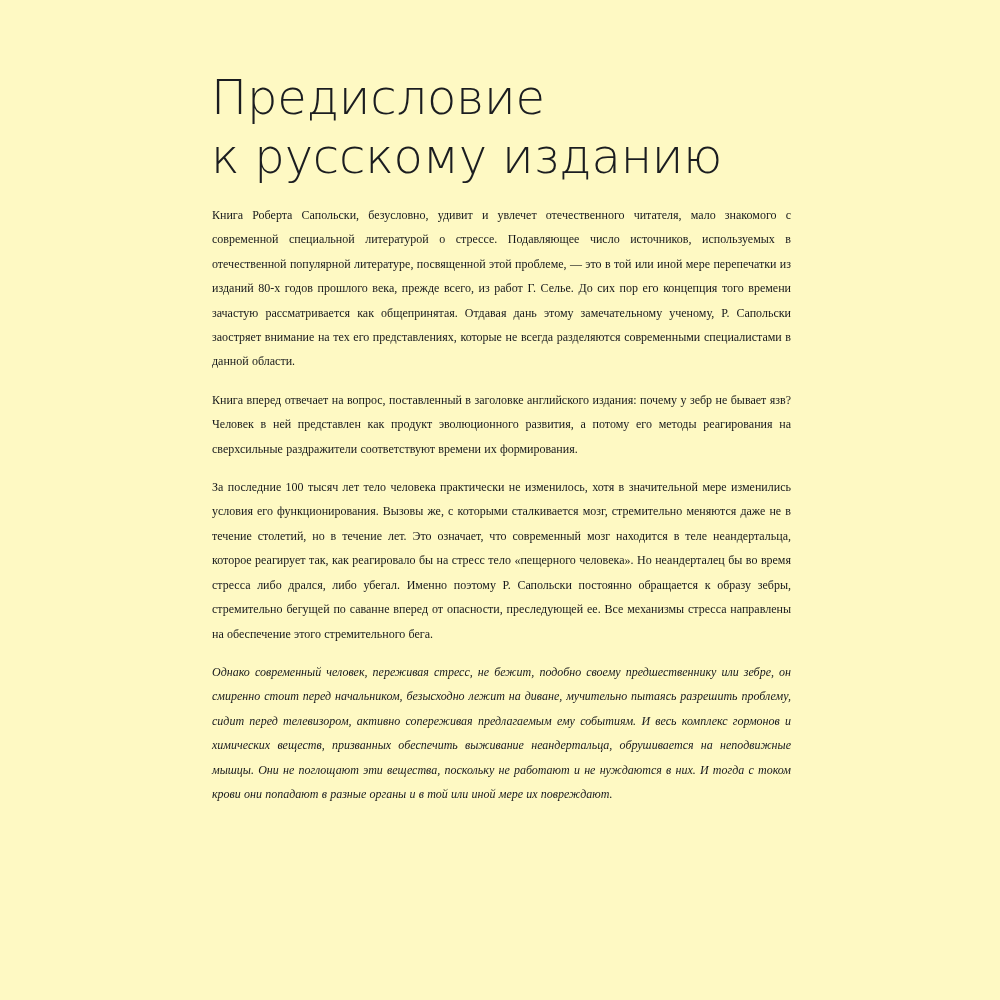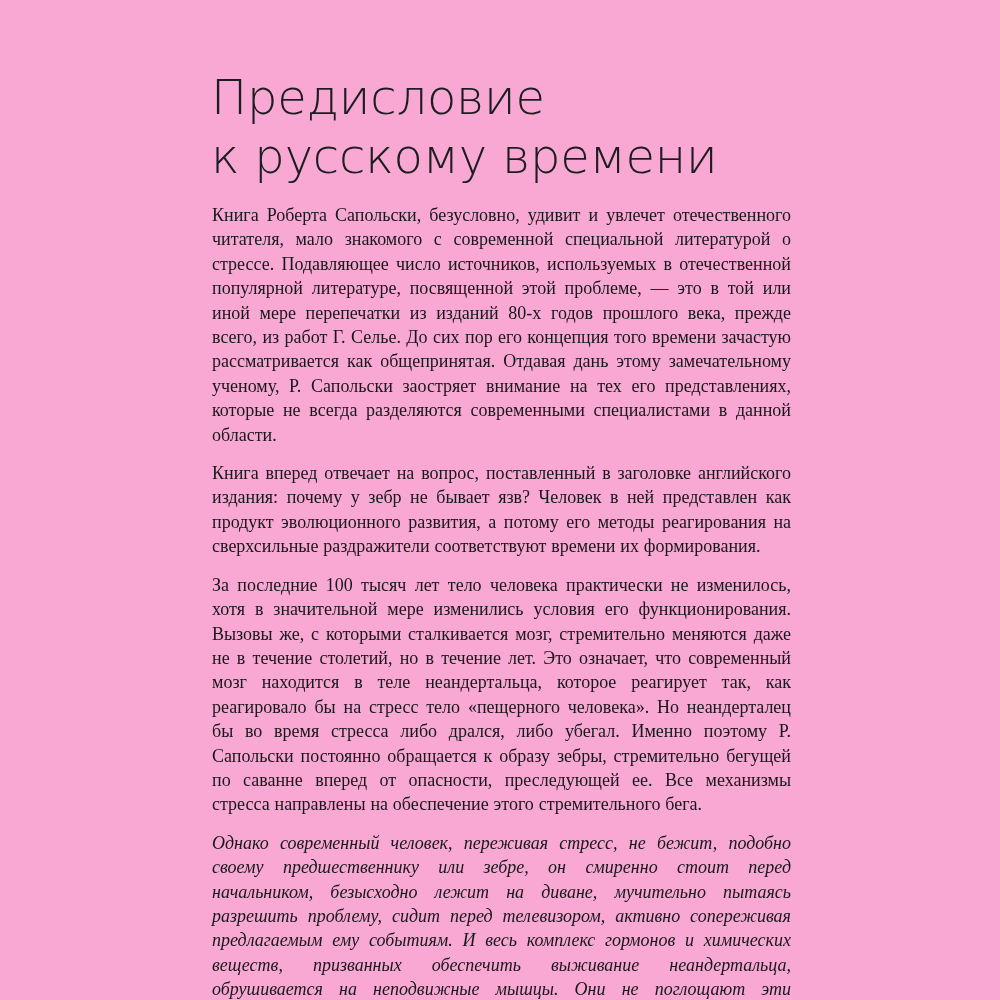--- a/index.html
+++ b/index.html
@@ -15,21 +15,21 @@
     overflow: hidden;
     font-family: "Liberation Serif", "DejaVu Serif", serif;
     color: #15171a;
     -webkit-font-smoothing: antialiased;
   }
 
   .page {
     position: relative;
     width: 1000px;
     height: 1000px;
-    background: #f9a8d4;
+    background: #fef9c3;
     box-sizing: border-box;
   }
 
   
   .title-block {
     position: absolute;
     left: 211px;
     top: 68px;
     width: 620px;
   }
@@ -53,42 +53,42 @@
   .body-copy {
     position: absolute;
     left: 212px;
     top: 203px;
     width: 579px;
   }
 
   .para {
     margin: 0 0 14px 0;
     font-family: "Liberation Serif", "DejaVu Serif", serif;
-    font-size: 18px;
+    font-size: 12px;
     line-height: 24.4px;
     text-align: justify;
     text-justify: inter-word;
     color: #16181b;
     hyphens: manual;
     word-spacing: 0.02em;
   }
 
   .para:last-child {
     margin-bottom: 0;
     font-style: italic;
   }
 </style>
 </head>
 <body>
 
 <div class="page">
 
   <div class="title-block">
     <div class="title-line">Предисловие</div>
-    <div class="title-line title-line--second">к русскому времени</div>
+    <div class="title-line title-line--second">к русскому изданию</div>
   </div>
 
   <div class="body-copy">
     <p class="para">Книга Роберта Сапольски, безусловно, удивит и увлечет отечественного читателя, мало знакомого с современной специальной литературой о стрессе. Подавляющее число источников, используемых в отечественной популярной литературе, посвященной этой проблеме, — это в той или иной мере перепечатки из изданий 80-х годов прошлого века, прежде всего, из работ Г. Селье. До сих пор его концепция того времени зачастую рассматривается как общепринятая. Отдавая дань этому замечательному ученому, Р. Сапольски заостряет внимание на тех его представлениях, которые не всегда разделяются современными специалистами в данной области.</p>
     <p class="para">Книга вперед отвечает на вопрос, поставленный в заголовке английского издания: почему у зебр не бывает язв? Человек в ней представлен как продукт эволюционного развития, а потому его методы реагирования на сверхсильные раздражители соответствуют времени их формирования.</p>
     <p class="para">За последние 100 тысяч лет тело человека практически не изменилось, хотя в значительной мере изменились условия его функционирования. Вызовы же, с которыми сталкивается мозг, стремительно меняются даже не в течение столетий, но в течение лет. Это означает, что современный мозг находится в теле неандертальца, которое реагирует так, как реагировало бы на стресс тело «пещерного человека». Но неандерталец бы во время стресса либо дрался, либо убегал. Именно поэтому Р. Сапольски постоянно обращается к образу зебры, стремительно бегущей по саванне вперед от опасности, преследующей ее. Все механизмы стресса направлены на обеспечение этого стремительного бега.</p>
     <p class="para">Однако современный человек, переживая стресс, не бежит, подобно своему предшественнику или зебре, он смиренно стоит перед начальником, безысходно лежит на диване, мучительно пытаясь разрешить проблему, сидит перед телевизором, активно сопереживая предлагаемым ему событиям. И весь комплекс гормонов и химических веществ, призванных обеспечить выживание неандертальца, обрушивается на неподвижные мышцы. Они не поглощают эти вещества, поскольку не работают и не нуждаются в них. И тогда с током крови они попадают в разные органы и в той или иной мере их повреждают.</p>
   </div>
 
 </div>

